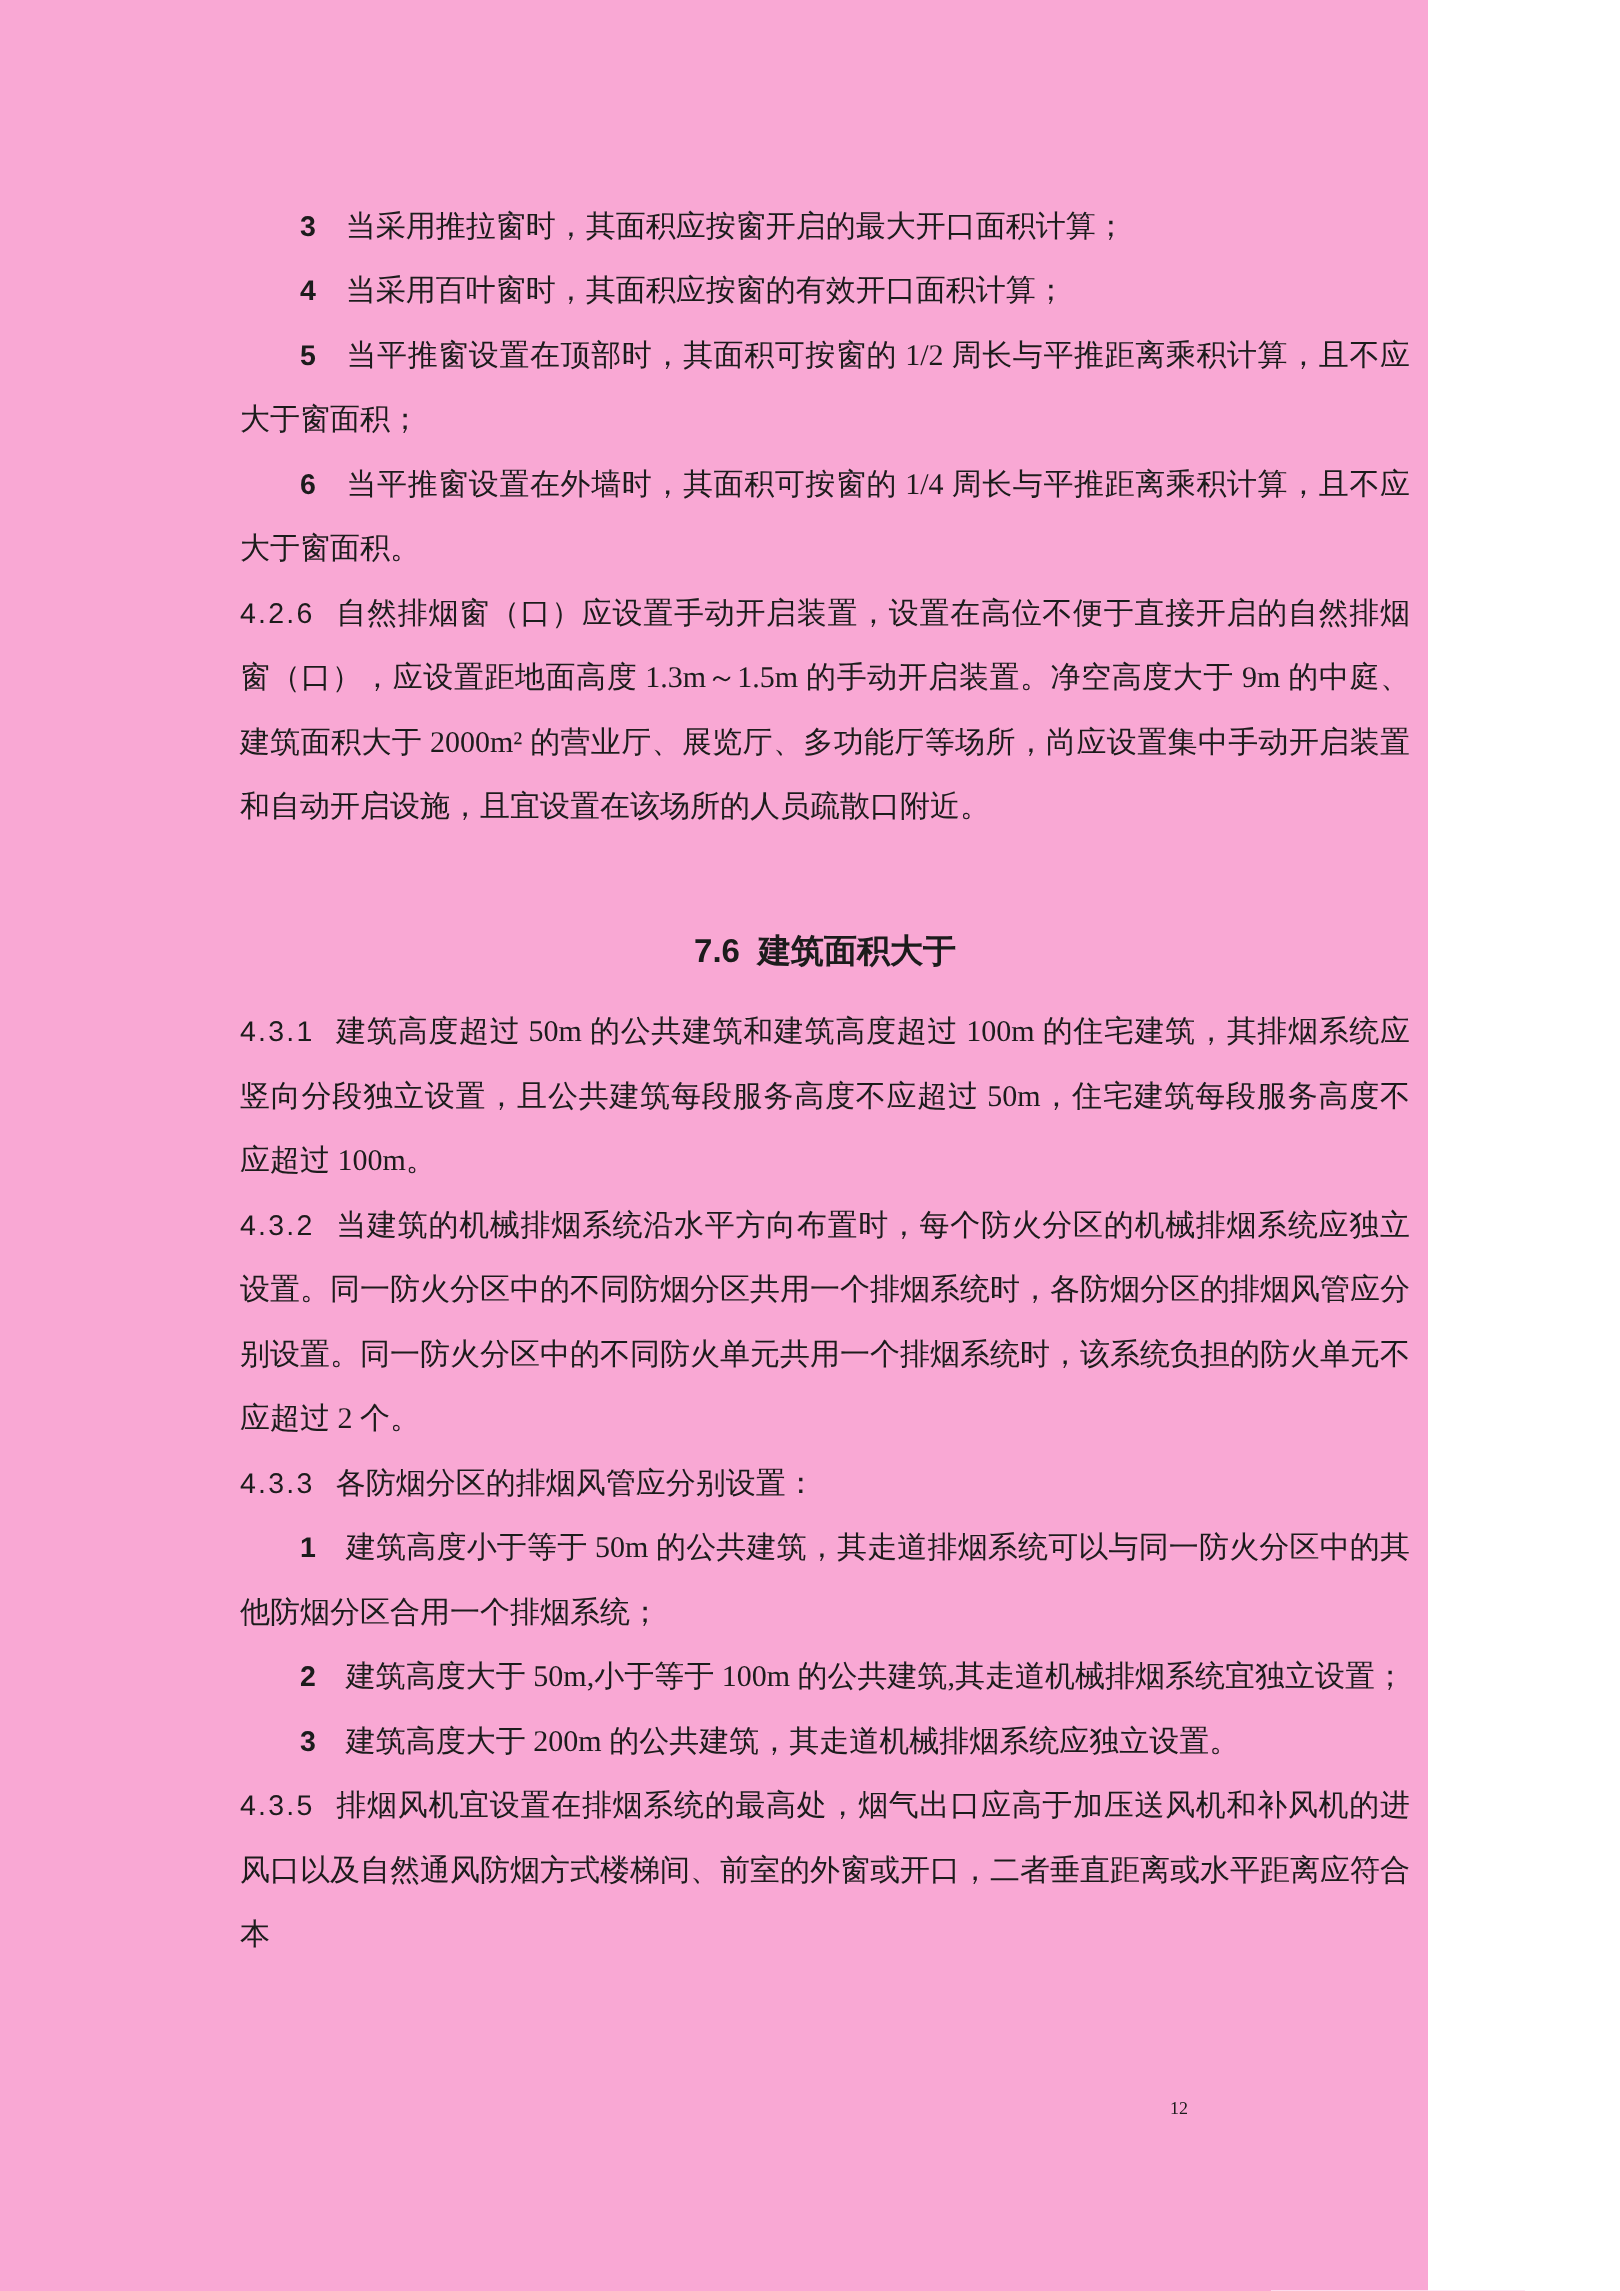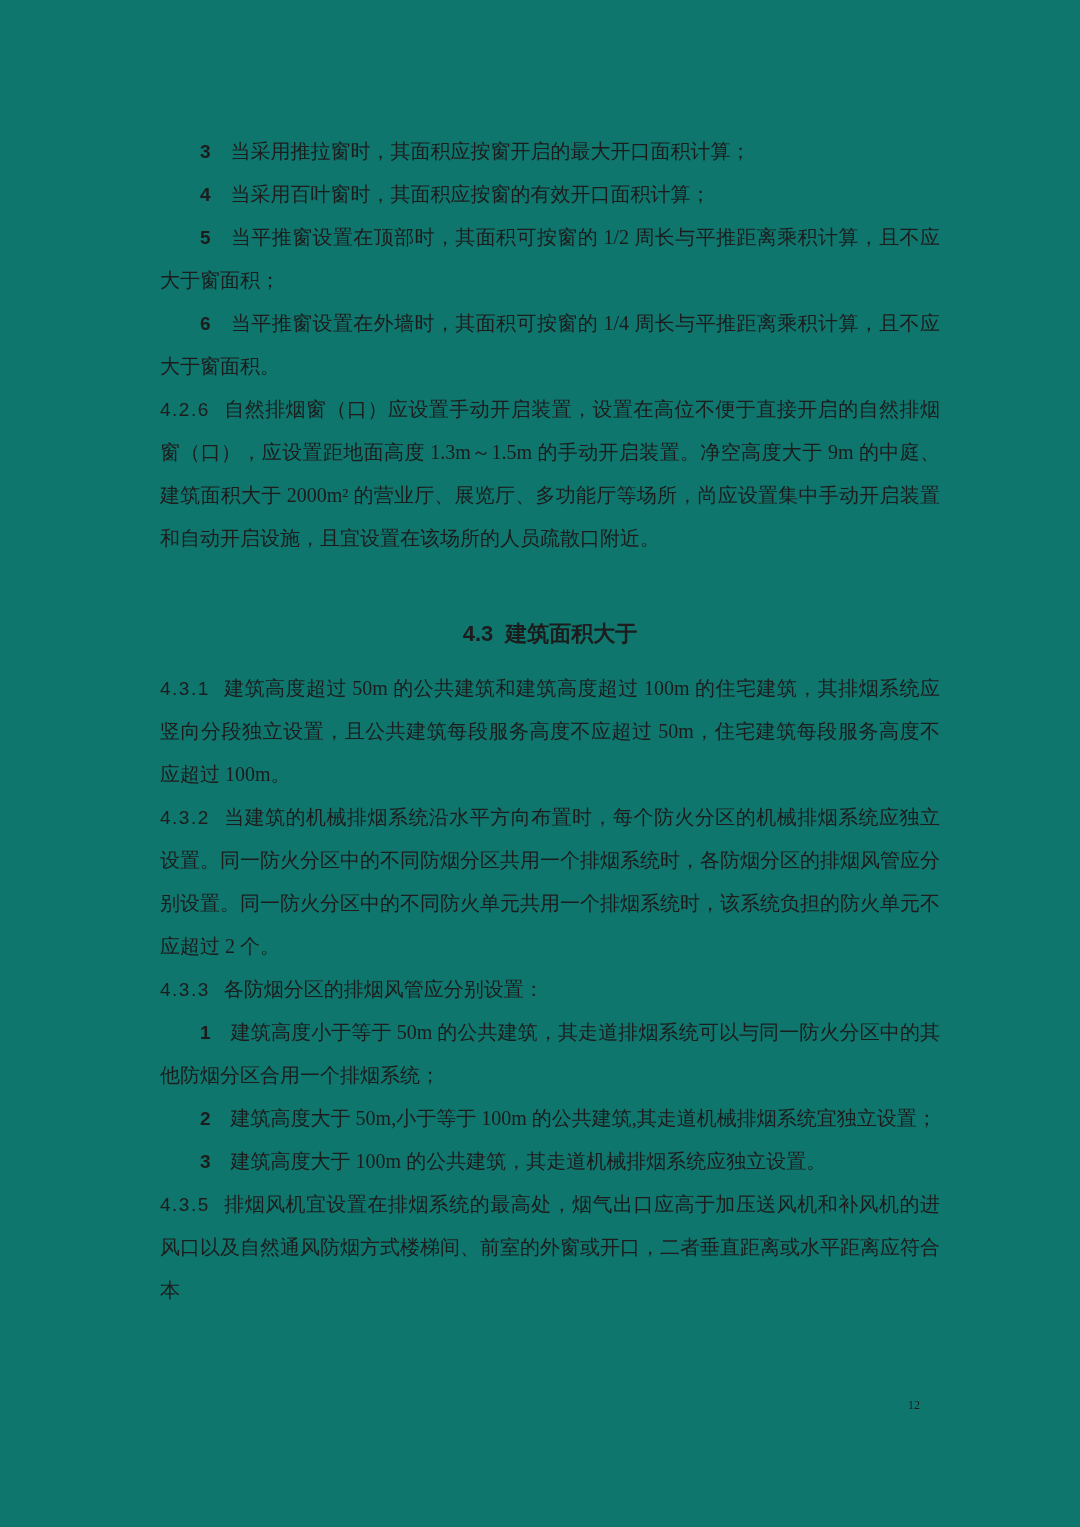--- a/index.html
+++ b/index.html
@@ -2,23 +2,23 @@
 <html><head>
 <meta charset="utf-8">
 <style>
   html, body {
     margin: 0;
     padding: 0;
     background: #ffffff;
   }
   .page {
     position: relative;
-    width: 1080px;
+    width: 952px;
     height: 1527px;
-    background: #0f766e;
+    background: #f9a8d4;
     overflow: hidden;
     font-family: "Liberation Serif", "DejaVu Serif", serif;
     color: #1c1c1c;
   }
   .doc-body {
     position: absolute;
     left: 160px;
     top: 130px;
     width: 780px;
     font-size: 20px;
@@ -79,33 +79,33 @@
     <p class="sub-item"><span class="item-num">3</span><span>当采用推拉窗时，其面积应按窗开启的最大开口面积计算；</span></p>
 
     <p class="sub-item"><span class="item-num">4</span><span>当采用百叶窗时，其面积应按窗的有效开口面积计算；</span></p>
 
     <p class="sub-item"><span class="item-num">5</span><span>当平推窗设置在顶部时，其面积可按窗的 1/2 周长与平推距离乘积计算，且不应大于窗面积；</span></p>
 
     <p class="sub-item"><span class="item-num">6</span><span>当平推窗设置在外墙时，其面积可按窗的 1/4 周长与平推距离乘积计算，且不应大于窗面积。</span></p>
 
     <p class="clause"><span class="clause-num">4.2.6</span><span>自然排烟窗（口）应设置手动开启装置，设置在高位不便于直接开启的自然排烟窗（口），应设置距地面高度 1.3m～1.5m 的手动开启装置。净空高度大于 9m 的中庭、建筑面积大于 2000m² 的营业厅、展览厅、多功能厅等场所，尚应设置集中手动开启装置和自动开启设施，且宜设置在该场所的人员疏散口附近。</span></p>
 
-    <p class="section-heading"><span class="heading-num">4.3</span><span>建筑面积大于</span></p>
+    <p class="section-heading"><span class="heading-num">7.6</span><span>建筑面积大于</span></p>
 
     <p class="clause"><span class="clause-num">4.3.1</span><span>建筑高度超过 50m 的公共建筑和建筑高度超过 100m 的住宅建筑，其排烟系统应竖向分段独立设置，且公共建筑每段服务高度不应超过 50m，住宅建筑每段服务高度不应超过 100m。</span></p>
 
     <p class="clause"><span class="clause-num">4.3.2</span><span>当建筑的机械排烟系统沿水平方向布置时，每个防火分区的机械排烟系统应独立设置。同一防火分区中的不同防烟分区共用一个排烟系统时，各防烟分区的排烟风管应分别设置。同一防火分区中的不同防火单元共用一个排烟系统时，该系统负担的防火单元不应超过 2 个。</span></p>
 
     <p class="clause"><span class="clause-num">4.3.3</span><span>各防烟分区的排烟风管应分别设置：</span></p>
 
     <p class="sub-item"><span class="item-num">1</span><span>建筑高度小于等于 50m 的公共建筑，其走道排烟系统可以与同一防火分区中的其他防烟分区合用一个排烟系统；</span></p>
 
     <p class="sub-item"><span class="item-num">2</span><span>建筑高度大于 50m,小于等于 100m 的公共建筑,其走道机械排烟系统宜独立设置；</span></p>
 
-    <p class="sub-item"><span class="item-num">3</span><span>建筑高度大于 100m 的公共建筑，其走道机械排烟系统应独立设置。</span></p>
+    <p class="sub-item"><span class="item-num">3</span><span>建筑高度大于 200m 的公共建筑，其走道机械排烟系统应独立设置。</span></p>
 
 
     <p class="clause"><span class="clause-num">4.3.5</span><span>排烟风机宜设置在排烟系统的最高处，烟气出口应高于加压送风机和补风机的进风口以及自然通风防烟方式楼梯间、前室的外窗或开口，二者垂直距离或水平距离应符合本</span></p>
 
   </div>
 
   <div class="page-number">12</div>
 </div>
 
 </body></html>

